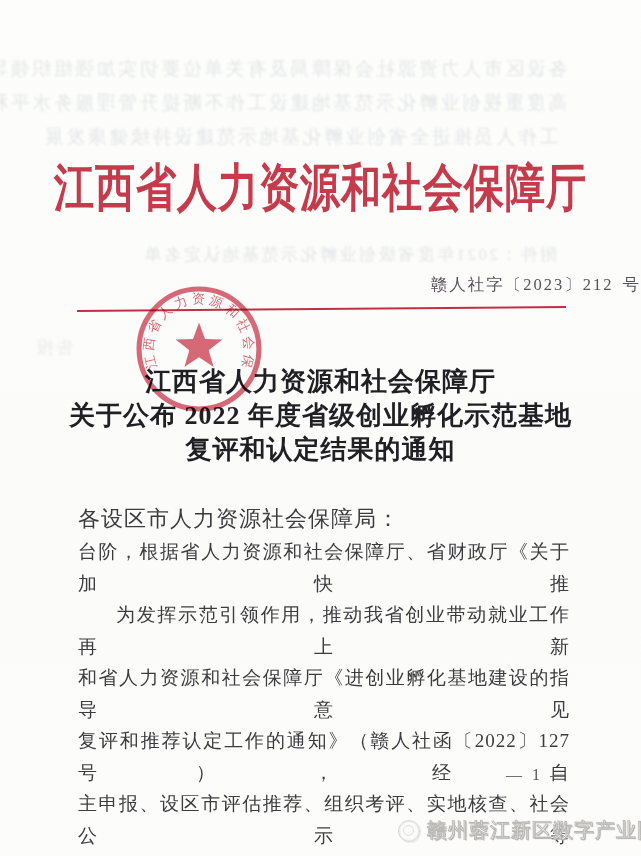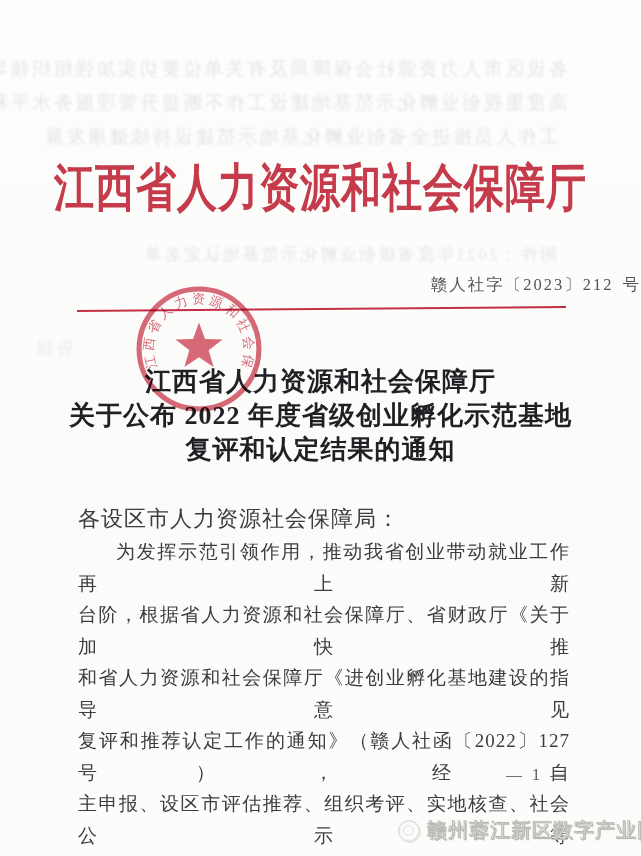--- a/index.html
+++ b/index.html
@@ -105,22 +105,22 @@
 
   <div class="doc-title">
     <div>江西省人力资源和社会保障厅</div>
     <div>关于公布 2022 年度省级创业孵化示范基地</div>
     <div>复评和认定结果的通知</div>
   </div>
 
   <div class="salutation">各设区市人力资源社会保障局：</div>
 
   <div class="para">
+    <div class="line">台阶，根据省人力资源和社会保障厅、省财政厅《关于加快推</div>
     <div class="line indent">为发挥示范引领作用，推动我省创业带动就业工作再上新</div>
-    <div class="line">台阶，根据省人力资源和社会保障厅、省财政厅《关于加快推</div>
     <div class="line">和省人力资源和社会保障厅《进创业孵化基地建设的指导意见</div>
     <div class="line">复评和推荐认定工作的通知》（赣人社函〔2022〕127 号），经自</div>
     <div class="line">主申报、设区市评估推荐、组织考评、实地核查、社会公示等</div>
 
   </div>
 
   <div class="page-num">— 1 —</div>
 
   <div class="watermark">
     <span class="wm-logo"></span>

